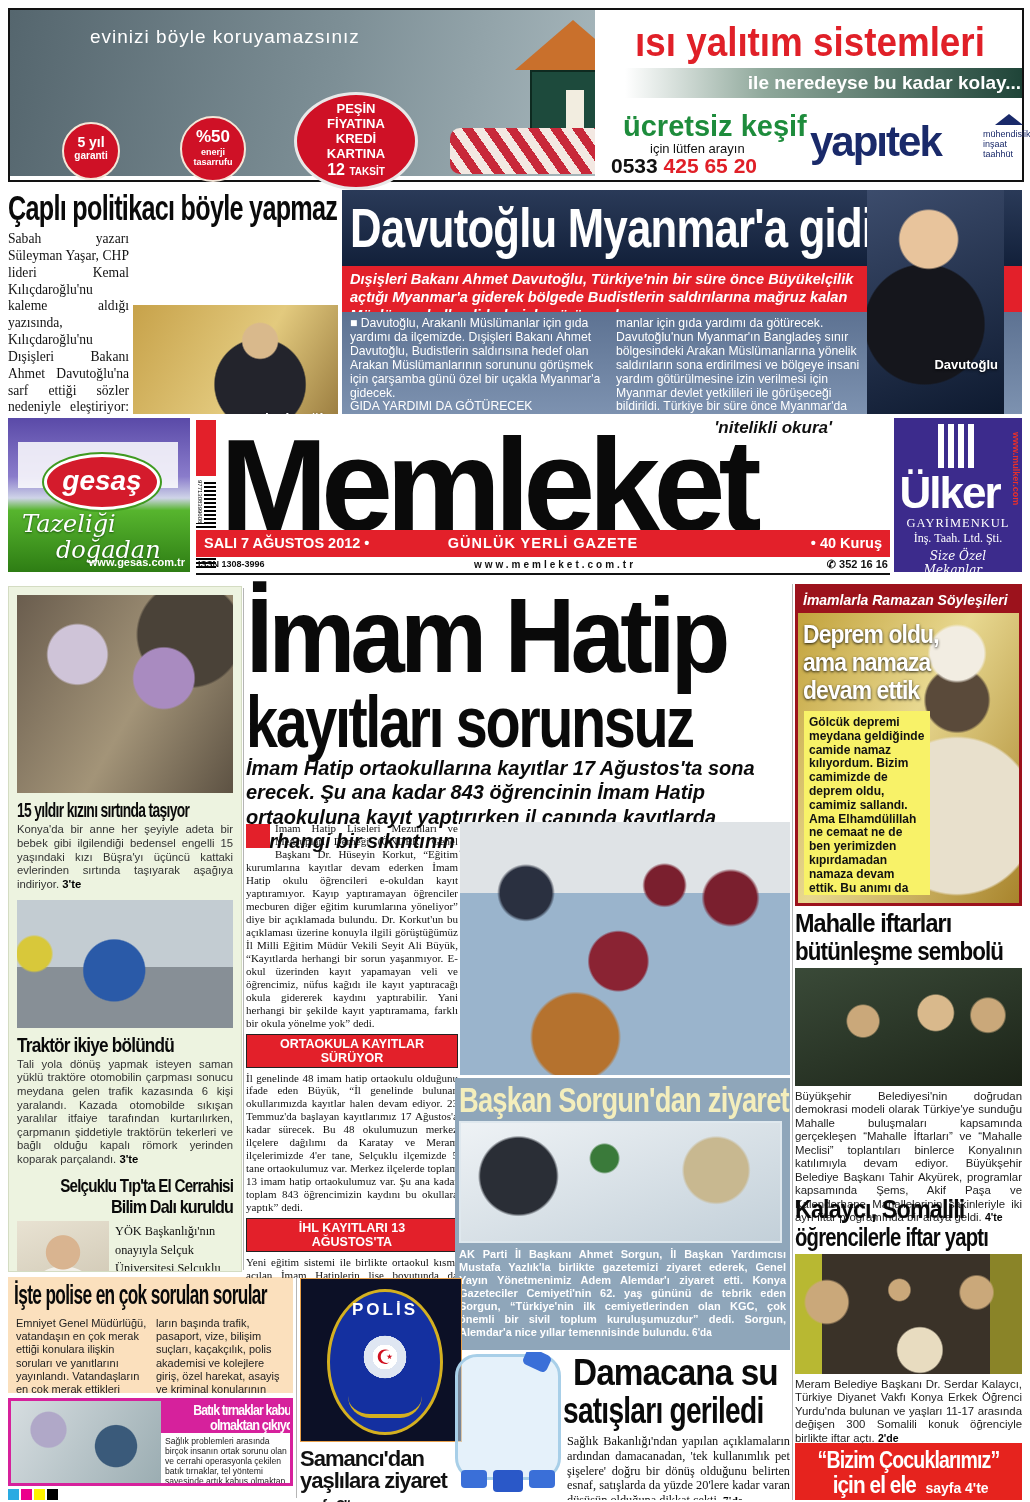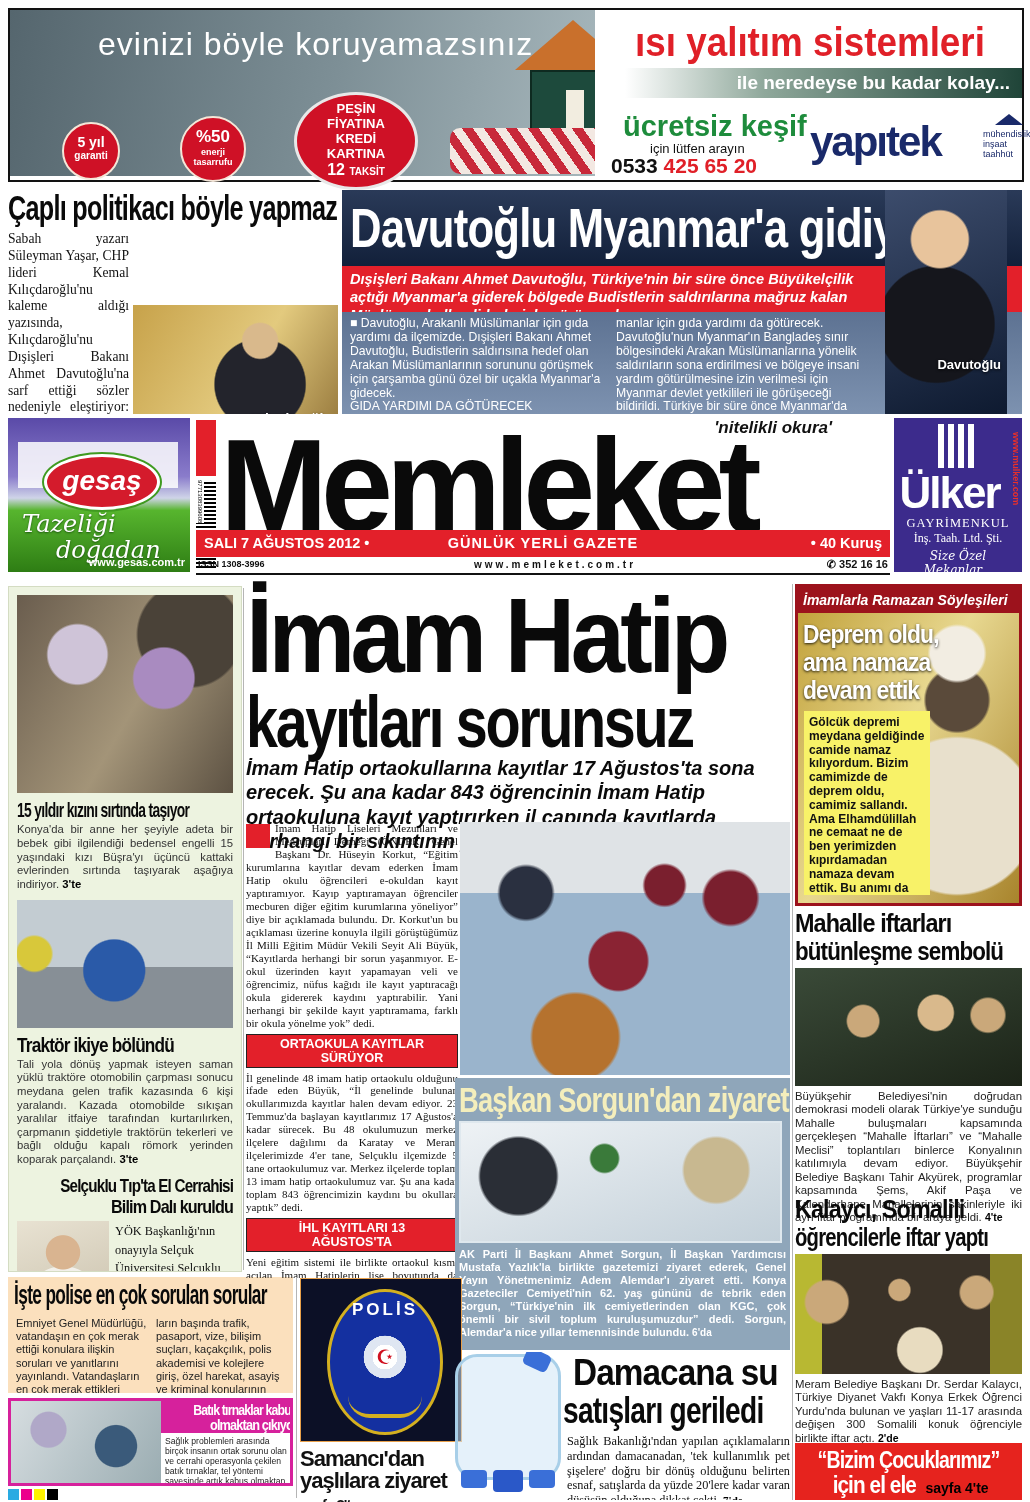--- a/index.html
+++ b/index.html
@@ -22,42 +22,42 @@
 </head>
 <body>
 
 <div class="abs" style="left:8px;top:8px;width:1012px;height:170px;border:2px solid #121212;background:#fff">
   <div class="abs" style="left:0;top:0;width:585px;height:166px;background:linear-gradient(100deg,#55666e 0%,#7d8f96 55%,#a7b7bc 100%)">
     <div class="abs" style="left:505px;top:10px;width:0;height:0;border-left:58px solid transparent;border-right:58px solid transparent;border-bottom:50px solid #c9702c"></div>
     <div class="abs" style="left:520px;top:60px;width:88px;height:62px;background:#1d4a3c;border:2px solid #0e2a20">
       <div class="abs" style="left:34px;top:18px;width:18px;height:42px;background:#f2ede0"></div>
     </div>
     <div class="abs" style="left:440px;top:118px;width:230px;height:46px;background:repeating-linear-gradient(55deg,#c8293a 0 9px,#f3e8e2 9px 18px);border-radius:10px"></div>
-    <div class="abs" style="left:88px;top:16px;font-size:32px;color:#fff;letter-spacing:1px">evinizi böyle koruyamazsınız</div>
+    <div class="abs" style="left:80px;top:16px;font-size:19px;color:#fff;letter-spacing:1px">evinizi böyle koruyamazsınız</div>
     <div class="abs" style="left:52px;top:112px;width:54px;height:54px;border-radius:50%;background:#cf1126;border:2px solid #f4e6d8;color:#fff;text-align:center;font-weight:bold">
       <div style="font-size:14px;margin-top:10px">5 yıl</div>
       <div style="font-size:10px">garanti</div>
     </div>
     <div class="abs" style="left:170px;top:106px;width:62px;height:62px;border-radius:50%;background:#cf1126;border:2px solid #f4e6d8;color:#fff;text-align:center;font-weight:bold">
       <div style="font-size:17px;margin-top:9px">%50</div>
       <div style="font-size:9px">enerji</div>
       <div style="font-size:9px">tasarrufu</div>
     </div>
     <div class="abs" style="left:284px;top:82px;width:118px;height:86px;border-radius:50%;background:#cf1126;border:3px solid #e8e8e8;color:#fff;text-align:center;font-weight:bold;padding-top:6px">
       <div style="font-size:13px">PEŞİN</div>
       <div style="font-size:13px">FİYATINA</div>
       <div style="font-size:13px">KREDİ</div>
       <div style="font-size:13px">KARTINA</div>
       <div style="font-size:16px"><span>12</span>
         <span style="font-size:10px">TAKSİT</span></div>
     </div>
   </div>
   <div class="abs" style="left:585px;top:0;width:427px;height:166px;background:#fff">
     <div class="abs hl hlc" style="left:10px;top:12px;width:410px;text-align:center;font-size:40px;color:#e02028;transform:scaleX(.92);letter-spacing:0">ısı yalıtım sistemleri</div>
-    <div class="abs" style="left:30px;top:58px;width:397px;height:30px;background:linear-gradient(90deg,#ffffff 0%,#8fa89b 35%,#1f4438 100%);color:#fff;font-weight:bold;font-size:19px;text-align:right;line-height:30px;padding-right:12px;box-sizing:border-box">
+    <div class="abs" style="left:30px;top:58px;width:397px;height:30px;background:linear-gradient(90deg,#ffffff 0%,#8fa89b 35%,#1f4438 100%);color:#fff;font-weight:bold;font-size:19px;text-align:right;line-height:30px;padding-right:1px;box-sizing:border-box">
       <span>ile neredeyse bu kadar kolay...</span>
     </div>
     <div class="abs" style="left:28px;top:100px;font-size:29px;font-weight:bold;color:#1e8c3c">ücretsiz keşif</div>
     <div class="abs" style="left:55px;top:131px;font-size:13px;color:#111">için lütfen arayın</div>
     <div class="abs" style="left:16px;top:144px;font-size:21px;font-weight:bold">
       <span style="color:#111">0533</span>
       <span style="color:#e02028">425 65 20</span>
     </div>
     <div class="abs" style="left:215px;top:108px;font-size:42px;font-weight:bold;color:#1a2a6a;letter-spacing:-2px">yapıtek</div>
     <div class="abs" style="left:400px;top:104px;width:0;height:0;border-left:14px solid transparent;border-right:14px solid transparent;border-bottom:11px solid #1a2a6a"></div>
@@ -85,21 +85,21 @@
   </div>
   <div class="abs" style="left:0;top:76px;width:680px;height:46px;background:#e3202a">
     <div style="position:absolute;left:8px;top:4px;width:530px;color:#fff;font-weight:bold;font-style:italic;font-size:14.6px;line-height:1.25">Dışişleri Bakanı Ahmet Davutoğlu, Türkiye'nin bir süre önce Büyükelçilik açtığı Myanmar'a giderek bölgede Budistlerin saldırılarına mağruz kalan Müslüman halkın liderleriyle görüşecek</div>
   </div>
   <div class="abs" style="left:0;top:122px;width:680px;height:102px;background:linear-gradient(180deg,#5d7292,#7d92b0)">
     <div class="prewrap" style="position:absolute;left:8px;top:5px;width:256px;color:#fff;font-size:12.2px;line-height:1.14">■ Davutoğlu, Arakanlı Müslümanlar için gıda yardımı da ilçemizde. Dışişleri Bakanı Ahmet Davutoğlu, Budistlerin saldırısına hedef olan Arakan Müslümanlarının sorununu görüşmek için çarşamba günü özel bir uçakla Myanmar'a gidecek.
 GIDA YARDIMI DA GÖTÜRECEK
 Davutoğlu, beraberinde Arakanlı Müslü-</div>
     <div style="position:absolute;left:274px;top:5px;width:256px;color:#fff;font-size:12.2px;line-height:1.14">manlar için gıda yardımı da götürecek. Davutoğlu'nun Myanmar'ın Bangladeş sınır bölgesindeki Arakan Müslümanlarına yönelik saldırıların sona erdirilmesi ve bölgeye insani yardım götürülmesine izin verilmesi için Myanmar devlet yetkilileri ile görüşeceği bildirildi. Türkiye bir süre önce Myanmar'da büyükelçilik açmıştı.</div>
   </div>
-  <div class="photo" style="left:543px;top:0;width:122px;height:224px;background:radial-gradient(circle at 45% 22%,#e8c49c 0 15%,transparent 16%),radial-gradient(circle at 42% 60%,#15161c 0 38%,transparent 39%),linear-gradient(160deg,#3c4c6c,#0e1a30)">
+  <div class="photo" style="left:525px;top:0;width:137px;height:224px;background:radial-gradient(circle at 45% 22%,#e8c49c 0 15%,transparent 16%),radial-gradient(circle at 42% 60%,#15161c 0 38%,transparent 39%),linear-gradient(160deg,#3c4c6c,#0e1a30)">
     <div class="cap" style="right:6px;bottom:42px;font-size:13px">Davutoğlu</div>
   </div>
 </div>
 
 <div class="abs" style="left:8px;top:418px;width:182px;height:154px;overflow:hidden;background:linear-gradient(180deg,#5a4aa8 0%,#8a7ccb 38%,#cfd4e8 52%,#57b52e 60%,#2e7d14 100%)">
   <div class="abs" style="left:10px;top:24px;width:160px;height:46px;background:radial-gradient(circle at 25% 60%,#fff 0 45%,transparent 46%),radial-gradient(circle at 60% 40%,#fff 0 50%,transparent 51%),radial-gradient(circle at 88% 65%,#fff 0 40%,transparent 41%);opacity:.85"></div>
   <div class="abs" style="left:36px;top:36px;width:110px;height:50px;background:#d41b2c;border:3px solid #fff;border-radius:50%;box-shadow:0 0 0 2px #3f9a20;text-align:center">
     <span style="color:#fff;font-weight:bold;font-style:italic;font-size:28px;line-height:48px">gesaş</span>
   </div>
   <div class="abs" style="left:14px;top:92px;font-family:'DejaVu Serif',serif;font-style:italic;font-size:24px;color:#fff;text-shadow:0 1px 2px #1d5510">Tazeliği</div>
@@ -274,19 +274,19 @@
   <div style="margin-top:4px;font-size:11.4px;line-height:1.18;color:#222;text-align:justify">
     <span>Meram Belediye Başkanı Dr. Serdar Kalaycı, Türkiye Diyanet Vakfı Konya Erkek Öğrenci Yurdu'nda bulunan ve yaşları 11-17 arasında değişen 300 Somalili konuk öğrenciyle birlikte iftar açtı.</span>
     <span class="pagetag" style="font-size:10.5px">2'de</span>
   </div>
 </div>
 
 <div class="abs" style="left:795px;top:1443px;width:227px;height:57px;background:#e6231e;color:#fff;text-align:center;overflow:hidden">
   <div class="hl hlc" style="color:#fff;font-size:23px;transform:scaleX(.85);margin-top:6px;text-align:center">“Bizim Çocuklarımız”</div>
   <div style="margin-top:2px">
     <span class="hl hlc" style="color:#fff;font-size:23px;display:inline-block;transform:scaleX(.9)">için el ele</span>
-    <span style="color:#000000;font-weight:bold;font-size:14px">sayfa 4'te</span>
+    <span style="color:#ffffff;font-weight:bold;font-size:14px">sayfa 4'te</span>
   </div>
 </div>
 
 <div class="vr" style="left:243px;top:588px;height:682px"></div>
 <div class="vr" style="left:792px;top:584px;height:916px"></div>
 <div class="vr" style="left:296px;top:1277px;height:221px"></div>
 
 </body></html>

